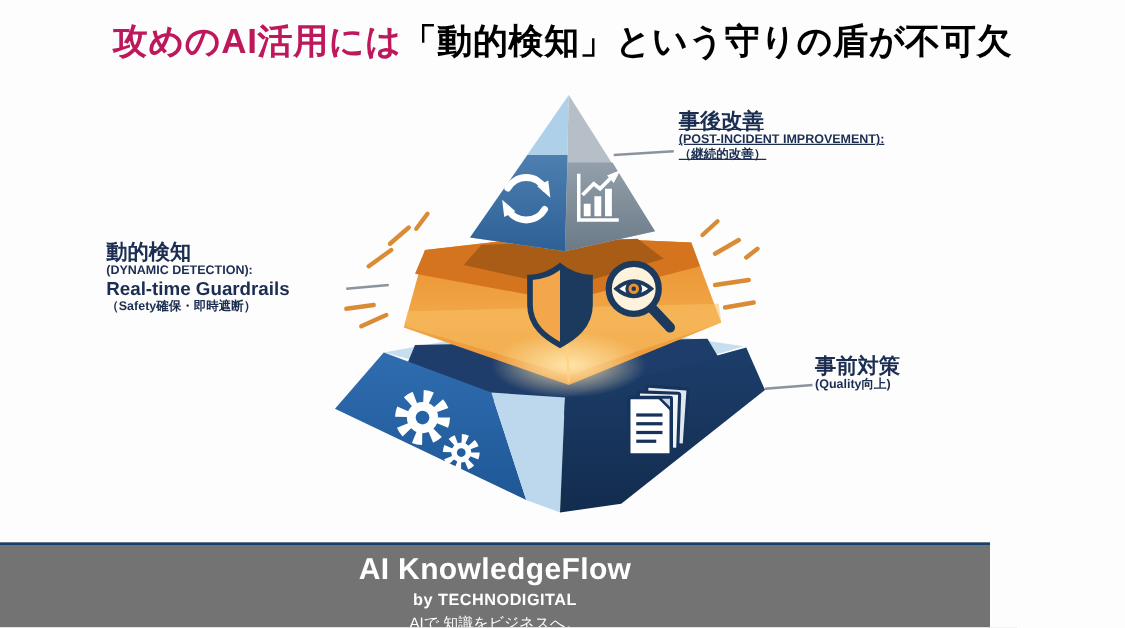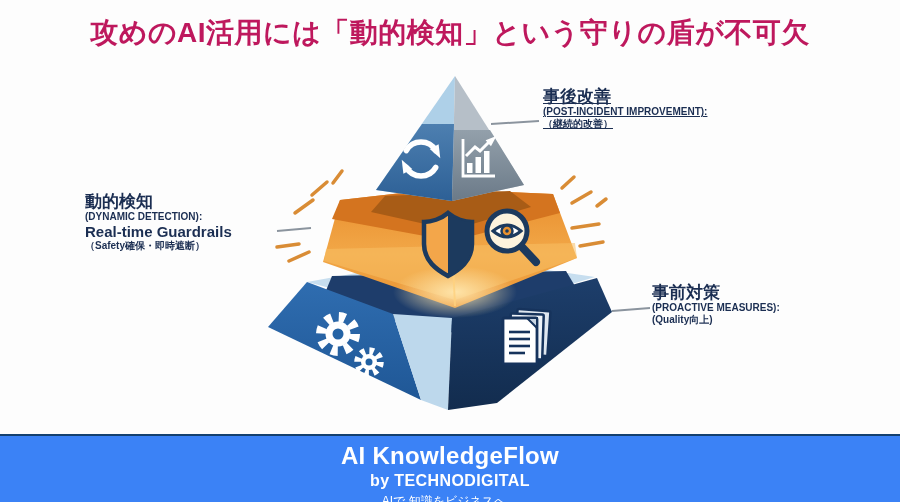--- a/index.html
+++ b/index.html
@@ -7,40 +7,40 @@
     position:relative;width:900px;height:502px;overflow:hidden;
     background:#fdfdfd;
     font-family:"Liberation Sans","DejaVu Sans",sans-serif;
   }
   
   #title{
     position:absolute;top:14px;left:0;width:900px;text-align:center;
     font-size:28px;font-weight:800;letter-spacing:0.5px;white-space:nowrap;
   }
   #title .lead{color:#be185d;}
-  #title .emph{color:#be185d;}
+  #title .emph{color:#000000;}
   
   .callout{position:absolute;color:#1b2e52;line-height:1.14;white-space:nowrap;}
   .callout .jp{font-size:17px;font-weight:800;}
   .callout .en{font-size:10px;font-weight:800;}
   .callout .detail{font-size:15px;font-weight:800;}
   .callout .note{font-size:10px;font-weight:700;}
   #label-post-incident{left:543px;top:87px;text-decoration:underline;}
   #label-dynamic{left:85px;top:192px;}
   #label-proactive{left:652px;top:283px;}
   
   #pyramid-svg{position:absolute;left:0;top:0;}
   
   #footer{
-    position:absolute;left:0;top:434px;width:900px;height:68px;
-    background:#3b82f6;border-top:2px solid #14406f;box-sizing:border-box;
+    position:absolute;left:0;top:434px;width:792px;height:68px;
+    background:#737373;border-top:2px solid #14406f;box-sizing:border-box;
     color:#ffffff;text-align:center;
   }
   #footer .brand{font-size:24px;font-weight:800;margin-top:6px;letter-spacing:0.3px;}
-  #footer .byline{font-size:16px;font-weight:700;margin-top:2px;letter-spacing:0.4px;}
+  #footer .byline{font-size:13px;font-weight:700;margin-top:2px;letter-spacing:0.4px;}
   #footer .tagline{font-size:12px;font-weight:400;margin-top:3px;}
 </style>
 </head>
 <body>
 
 <div id="canvas">
 
   <div id="title">
     <span class="lead">攻めのAI活用には</span><span class="emph">「動的検知」という守りの盾が不可欠</span>
   </div>
@@ -177,21 +177,20 @@
 
   <div id="label-dynamic" class="callout">
     <div class="jp">動的検知</div>
     <div class="en">(DYNAMIC DETECTION):</div>
     <div class="detail">Real-time Guardrails</div>
     <div class="note">（Safety確保・即時遮断）</div>
   </div>
 
   <div id="label-proactive" class="callout">
     <div class="jp">事前対策</div>
-    <div class="en">(PROACTIVE MEASURES):</div>
     <div class="note">(Quality向上)</div>
   </div>
 
   <div id="footer">
     <div class="brand">AI KnowledgeFlow</div>
     <div class="byline">by TECHNODIGITAL</div>
     <div class="tagline">AIで 知識をビジネスへ。</div>
   </div>
 
 </div>

